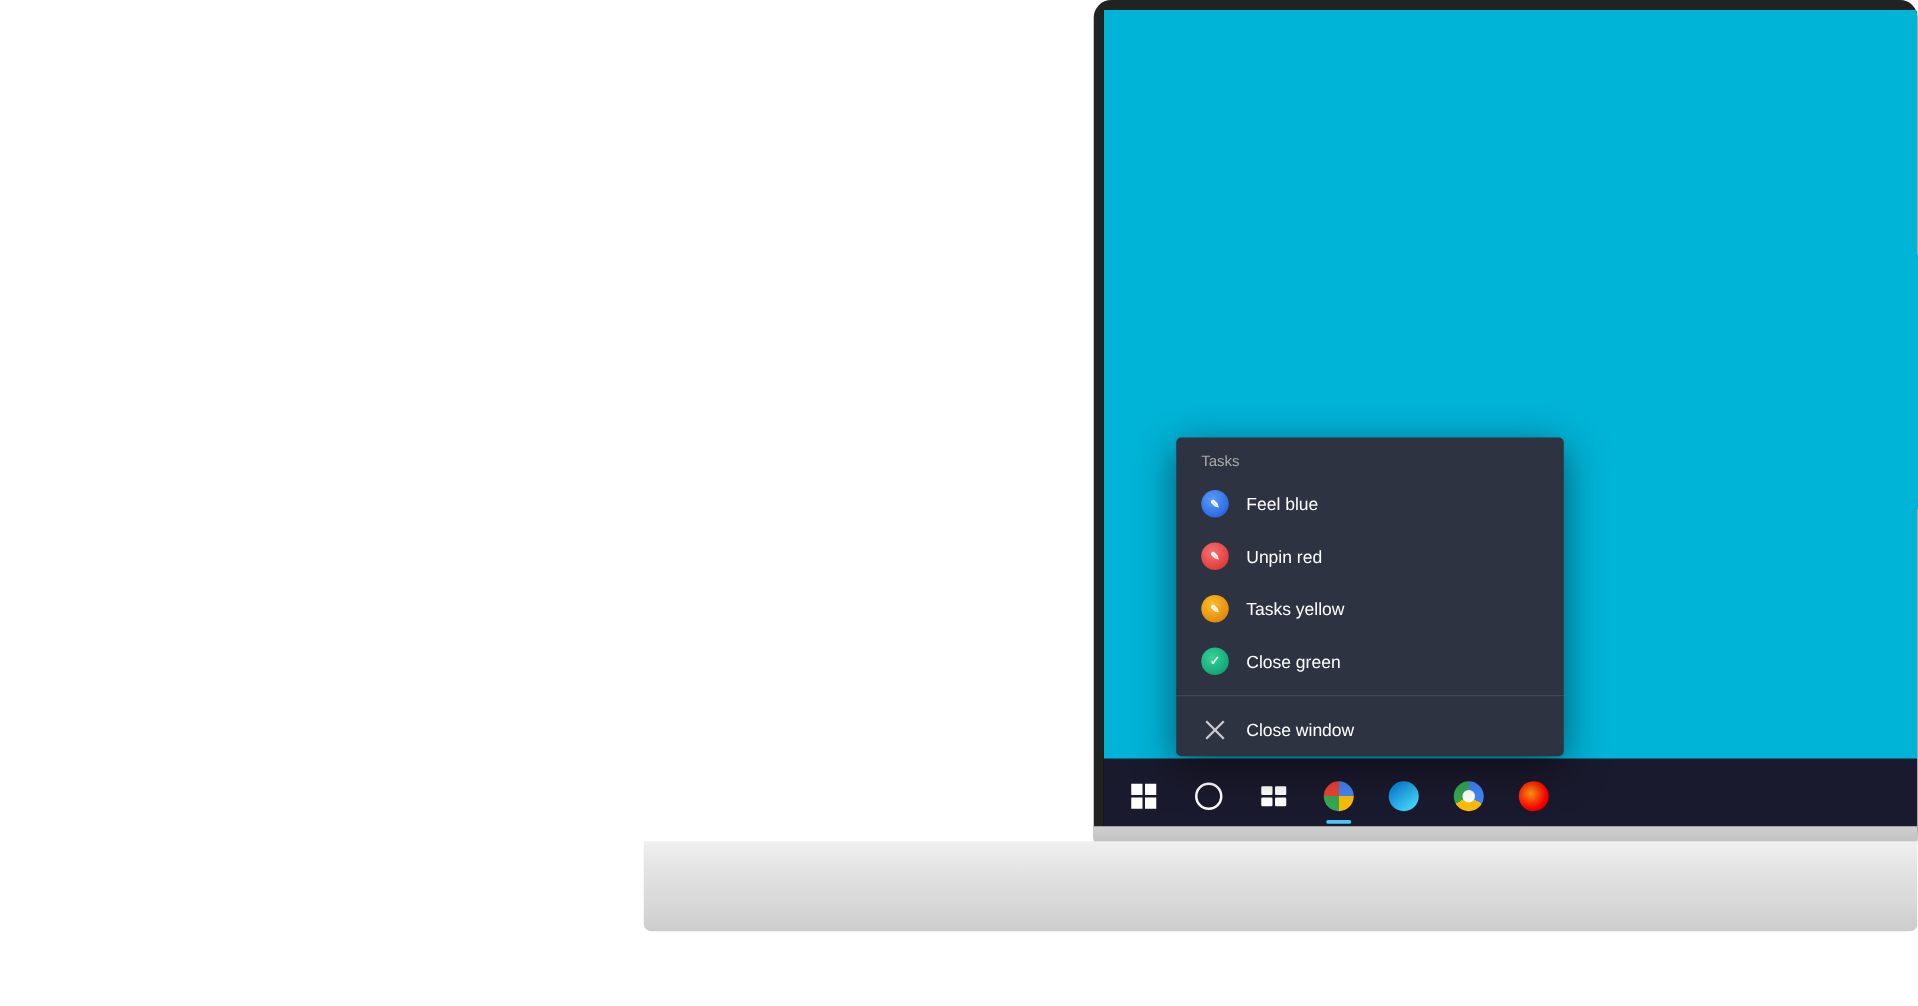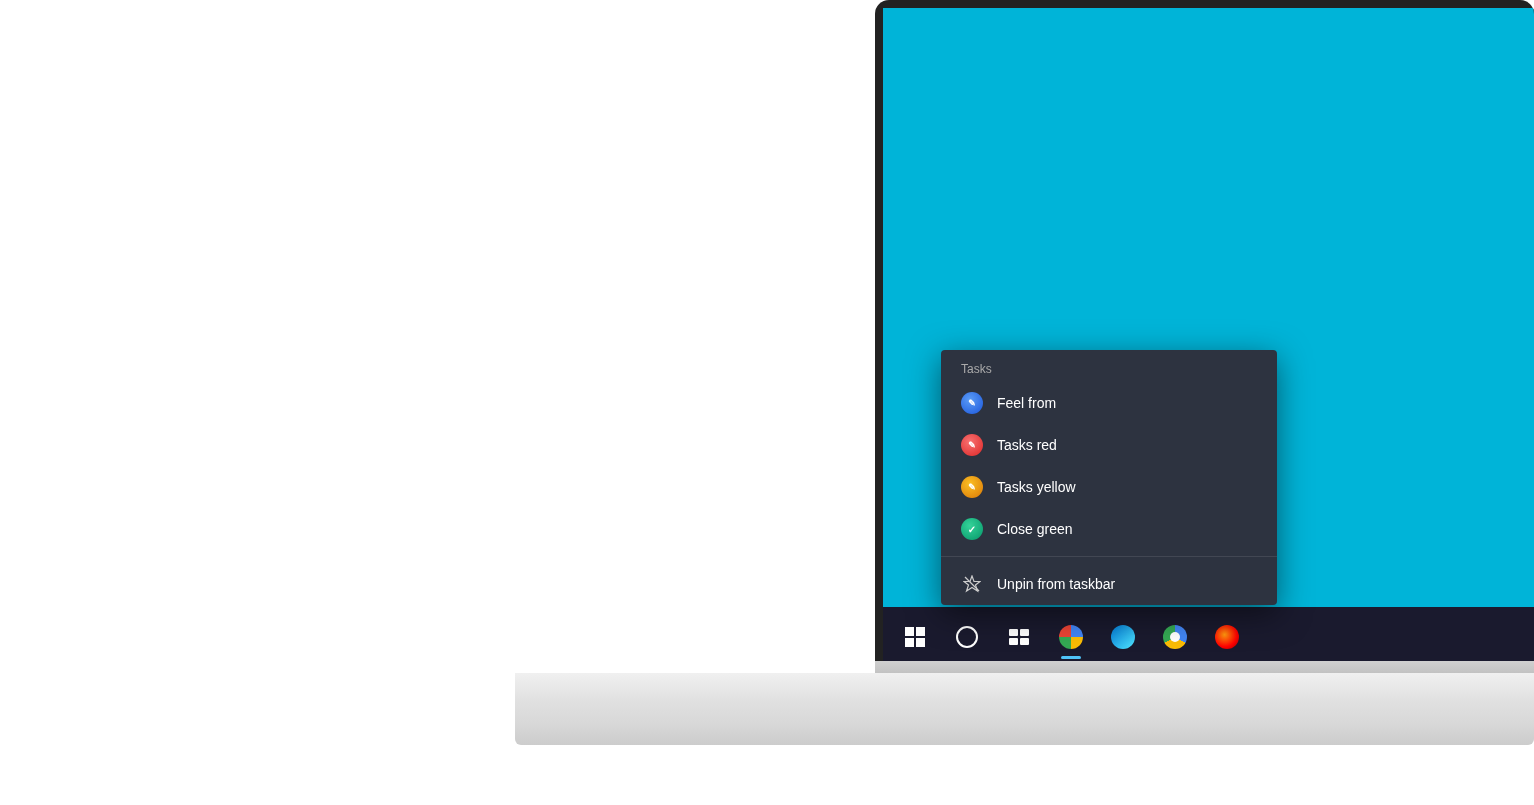--- a/index.html
+++ b/index.html
@@ -68,21 +68,21 @@
     }
     .win-icon div {
       background: white;
     }
 
     
     .context-menu {
       position: absolute;
       bottom: 62px;
       left: 58px;
-      width: 336px;
+      width: 310px;
       background: #2d3340;
       border-radius: 4px;
       overflow: hidden;
       box-shadow: 0 8px 32px rgba(0,0,0,0.5);
       z-index: 100;
     }
 
     .context-menu-section-label {
       padding: 12px 20px 6px 20px;
       font-size: 12px;
@@ -326,57 +326,57 @@
     </div>
 
     <div class="context-menu">
 
       <div class="context-menu-section-label">Tasks</div>
 
       <div class="context-menu-item">
         <div class="item-icon icon-blue">
           <span style="color:white;font-size:9px;font-weight:bold">✎</span>
         </div>
-        <span>Feel from</span>
+        <span>Feel blue</span>
       </div>
 
       <div class="context-menu-item">
         <div class="item-icon icon-red">
           <span style="color:white;font-size:9px;font-weight:bold">✎</span>
         </div>
-        <span>Tasks red</span>
+        <span>Unpin red</span>
       </div>
 
       <div class="context-menu-item">
         <div class="item-icon icon-yellow">
           <span style="color:white;font-size:9px;font-weight:bold">✎</span>
         </div>
         <span>Tasks yellow</span>
       </div>
 
       <div class="context-menu-item">
         <div class="item-icon icon-green">
           <span style="color:white;font-size:10px;font-weight:bold">✓</span>
         </div>
         <span>Close green</span>
       </div>
 
       <div class="context-menu-separator"></div>
 
 
-      <div class="context-menu-item">
-        <div class="unpin-icon">
-          <svg width="18" height="18" viewBox="0 0 18 18" fill="none" xmlns="http://www.w3.org/2000/svg">
-            <path d="M9 1L11 6.5H17L12.5 10L14.5 16L9 12.5L3.5 16L5.5 10L1 6.5H7L9 1Z" stroke="#cccccc" stroke-width="1.2" fill="none"></path>
-            <line x1="2" y1="2" x2="16" y2="16" stroke="#cccccc" stroke-width="1.2"></line>
+
+      <div class="context-menu-item">
+        <div class="close-x-icon">
+          <svg width="16" height="16" viewBox="0 0 16 16" fill="none" xmlns="http://www.w3.org/2000/svg">
+            <line x1="1" y1="1" x2="15" y2="15" stroke="#cccccc" stroke-width="1.8"></line>
+            <line x1="15" y1="1" x2="1" y2="15" stroke="#cccccc" stroke-width="1.8"></line>
           </svg>
         </div>
-        <span>Unpin from taskbar</span>
-      </div>
-
+        <span>Close window</span>
+      </div>
 
     </div>
 
   </div>
 </div>
 
 <div class="laptop-hinge"></div>
 
 <div class="laptop-bottom"></div>
 

